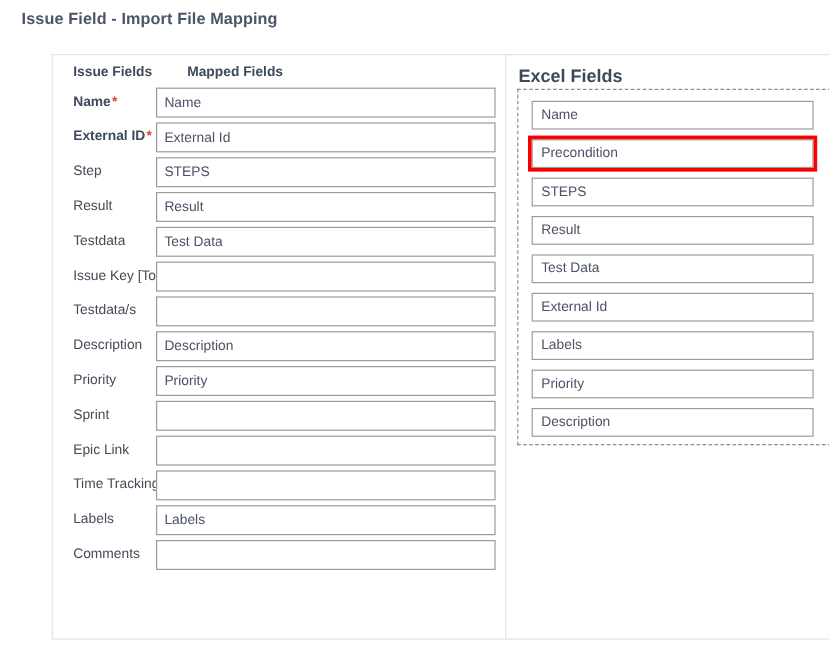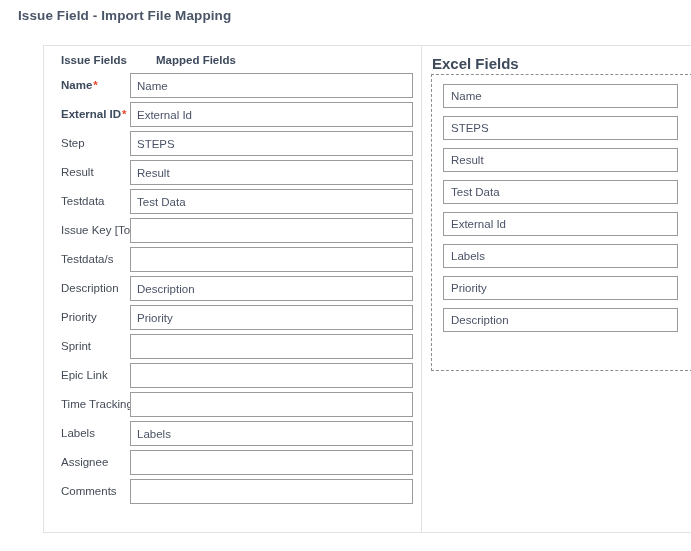--- a/index.html
+++ b/index.html
@@ -208,34 +208,31 @@
         </div>
         <div class="field-row">
           <div class="field-label">Time Tracking</div>
           <input type="text" class="mapped-input" value="" style="">
         </div>
         <div class="field-row">
           <div class="field-label">Labels</div>
           <input type="text" class="mapped-input" value="Labels" style="">
         </div>
         <div class="field-row">
-          <div class="field-label">Assignee</div>
-          <input type="text" class="mapped-input" value="" style="">
-        </div>
-        <div class="field-row">
           <div class="field-label">Comments</div>
           <input type="text" class="mapped-input" value="" style="">
         </div>
       </div>
   </div>
 
   <div id="excel-pane">
     <div id="excel-header">Excel Fields</div>
     <div id="excel-dropzone">
         <div class="excel-item">Name</div>
+        <div class="excel-item highlighted">Precondition</div>
         <div class="excel-item">STEPS</div>
         <div class="excel-item">Result</div>
         <div class="excel-item">Test Data</div>
         <div class="excel-item">External Id</div>
         <div class="excel-item">Labels</div>
         <div class="excel-item">Priority</div>
         <div class="excel-item">Description</div>
       </div>
   </div>
 

